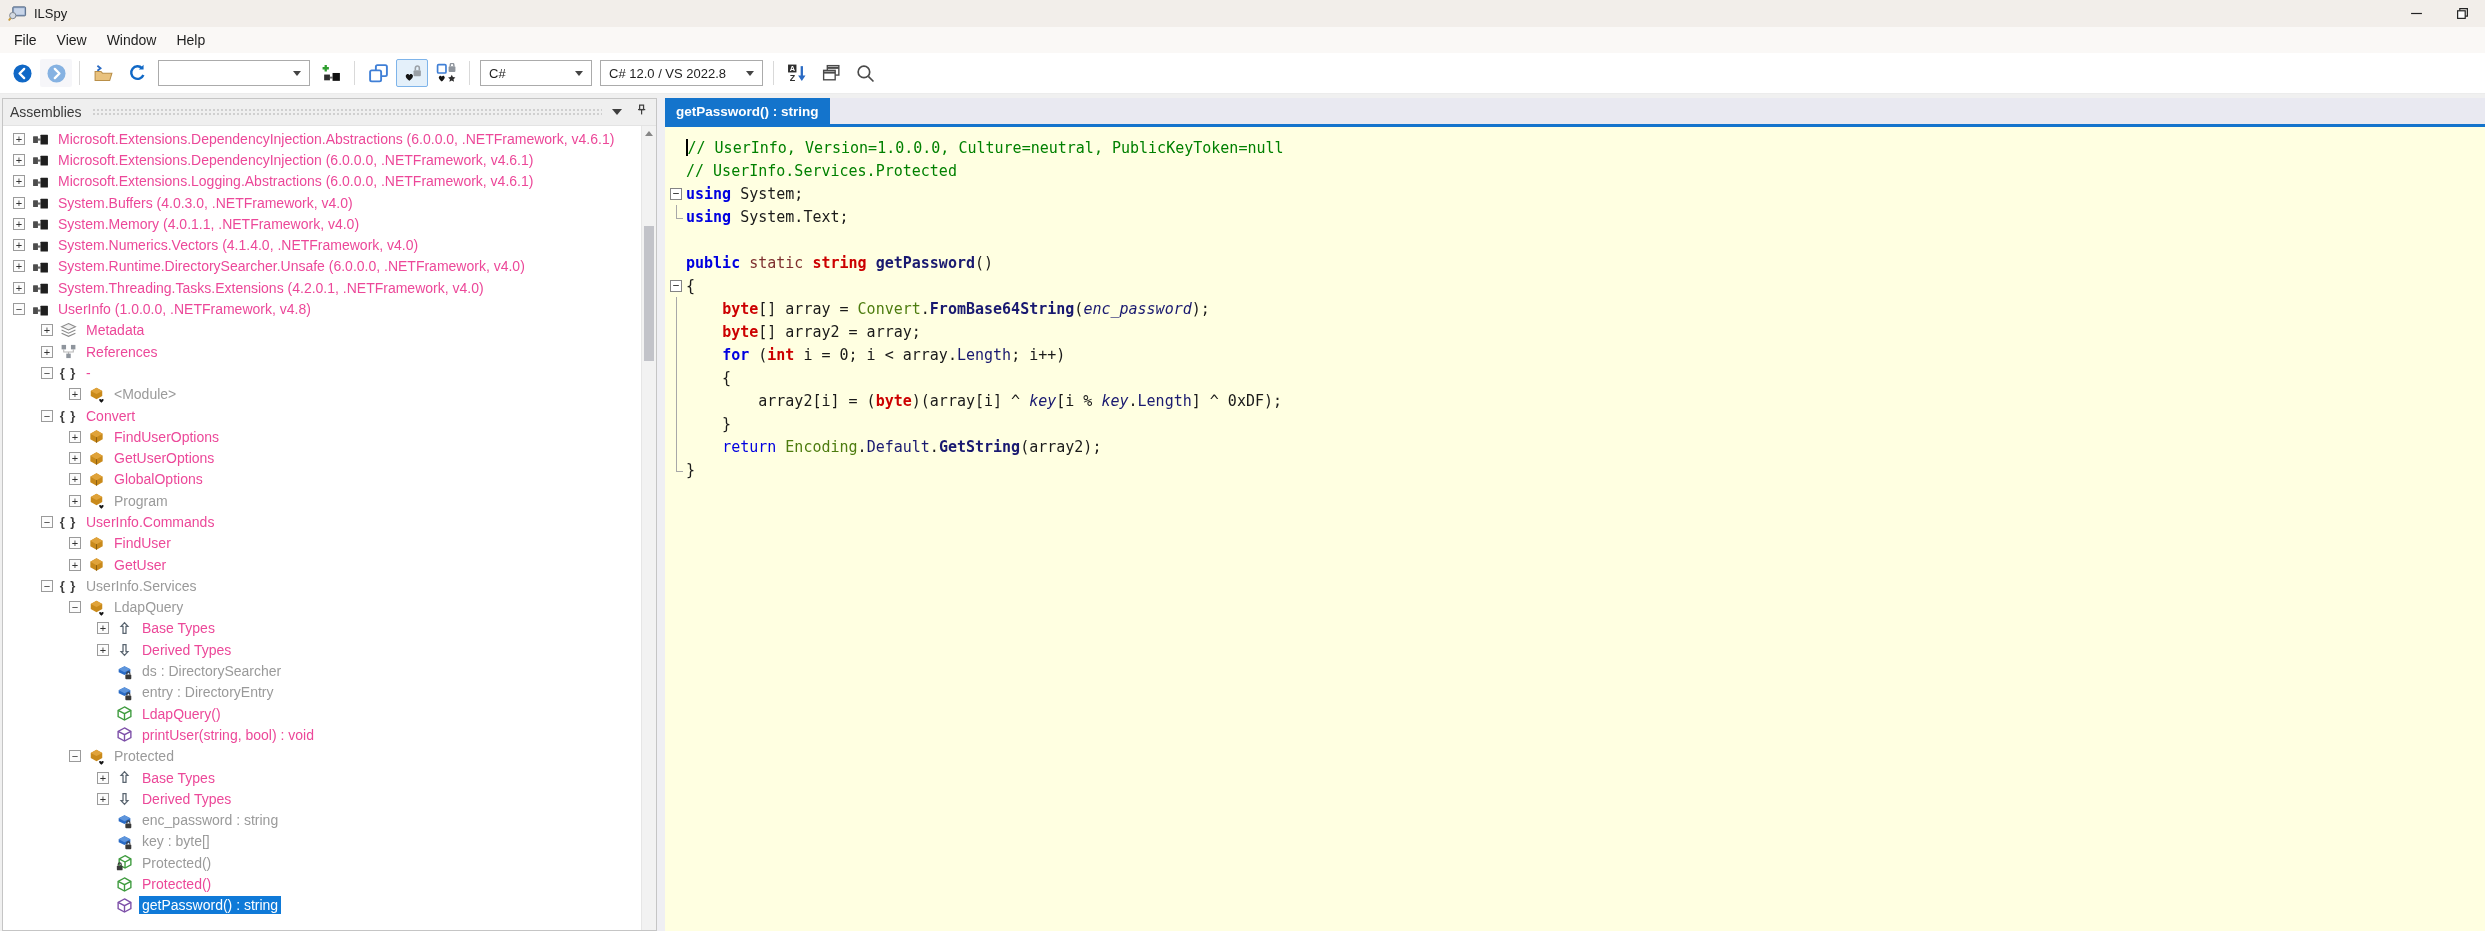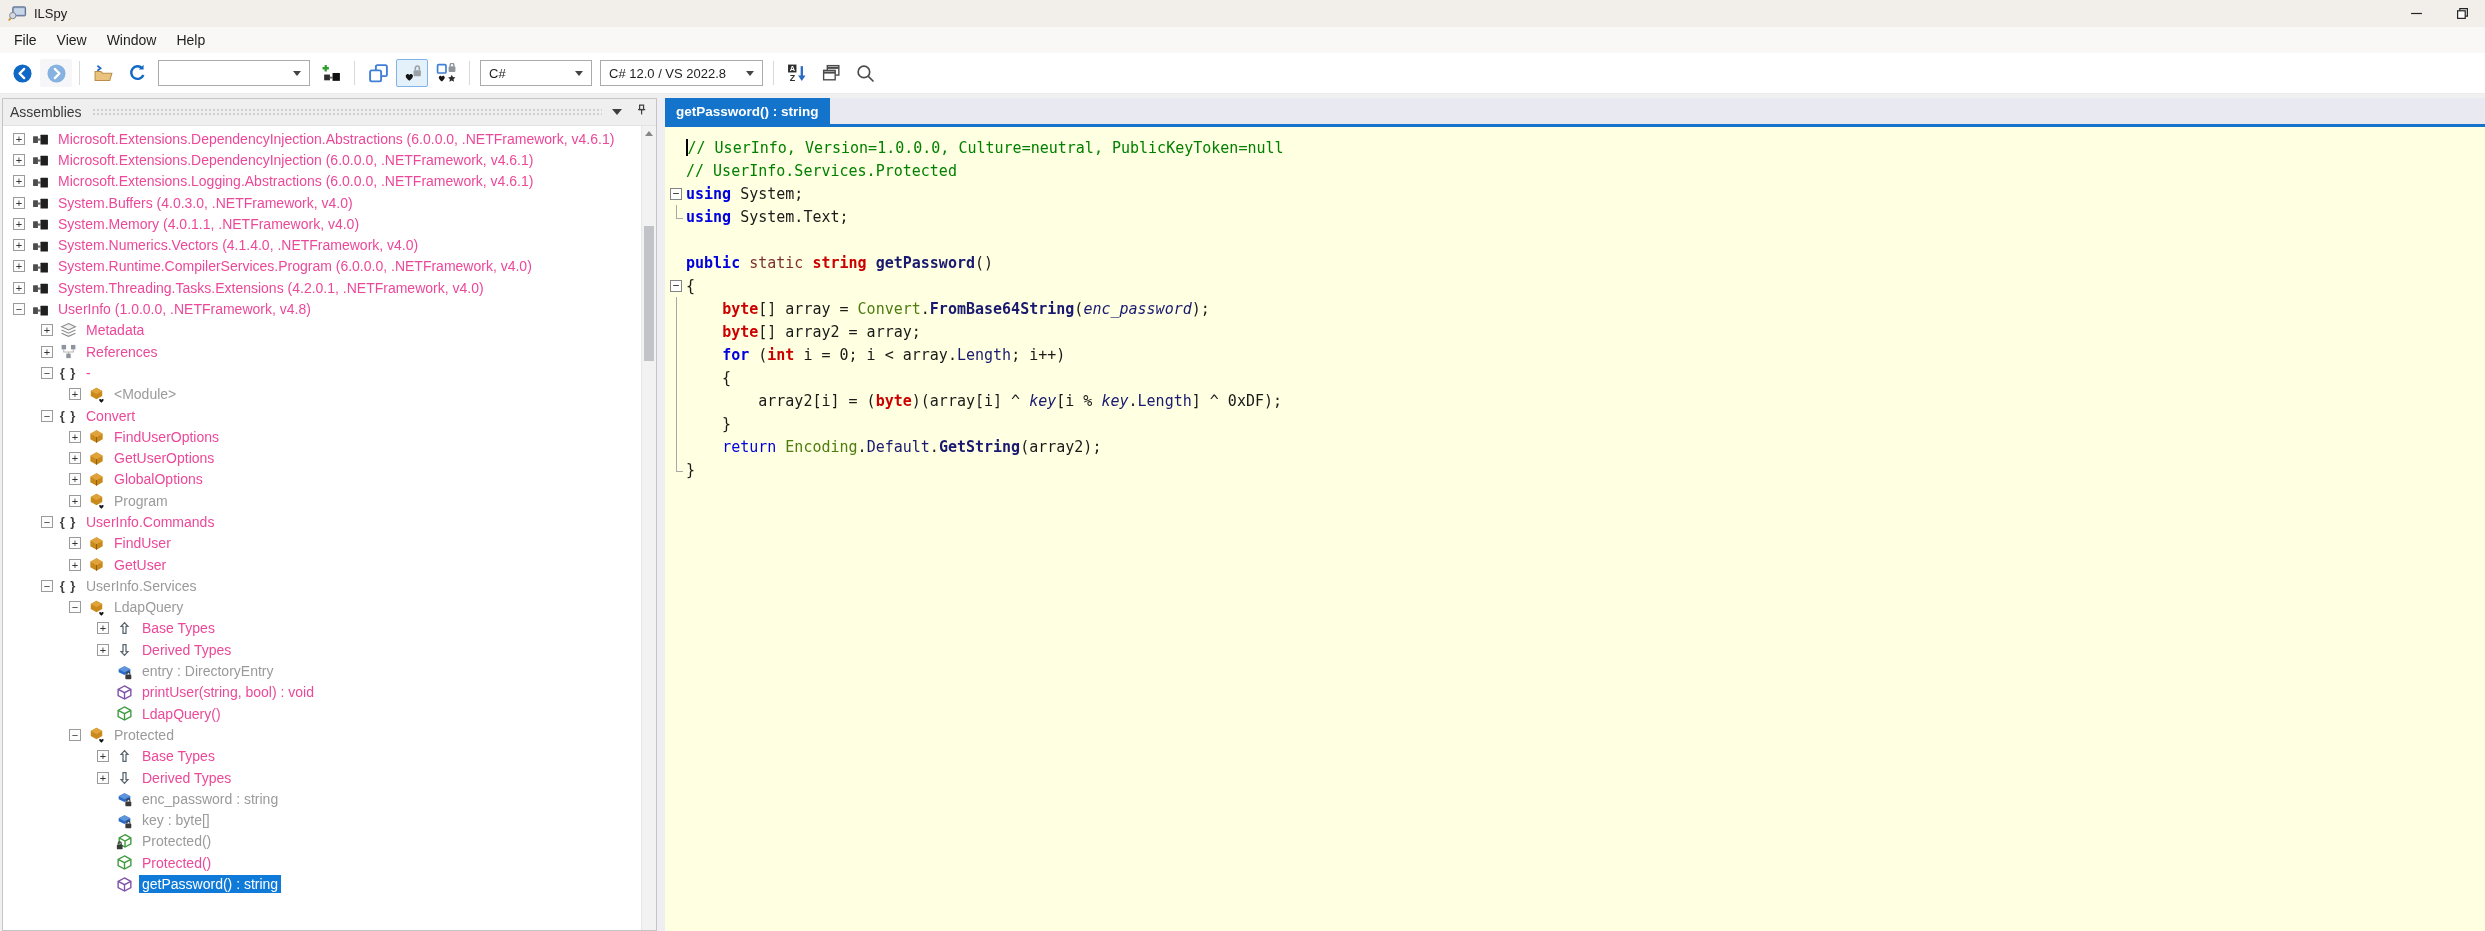--- a/index.html
+++ b/index.html
@@ -337,21 +337,21 @@
           <div class="tree-row">
             <span class="indent" style="width: 0px;"></span>
             <span class="expander">+</span>
             <span class="tree-icon">
               <svg viewBox="0 0 16 16">
                 <rect x="1" y="5.8" width="4.6" height="6.4" rx="0.5" fill="#4d4d4d"></rect>
                 <rect x="5.6" y="8" width="2.4" height="2" fill="#6a6a6a"></rect>
                 <rect x="8" y="4.4" width="7" height="9.2" rx="0.5" fill="#1f1f1f"></rect>
               </svg>
             </span>
-            <span class="tree-label">System.Runtime.CompilerServices.Program (6.0.0.0, .NETFramework, v4.0)</span>
+            <span class="tree-label">System.Runtime.DirectorySearcher.Unsafe (6.0.0.0, .NETFramework, v4.0)</span>
           </div>
           <div class="tree-row">
             <span class="indent" style="width: 0px;"></span>
             <span class="expander">+</span>
             <span class="tree-icon">
               <svg viewBox="0 0 16 16">
                 <rect x="1" y="5.8" width="4.6" height="6.4" rx="0.5" fill="#4d4d4d"></rect>
                 <rect x="5.6" y="8" width="2.4" height="2" fill="#6a6a6a"></rect>
                 <rect x="8" y="4.4" width="7" height="9.2" rx="0.5" fill="#1f1f1f"></rect>
               </svg>
@@ -547,43 +547,56 @@
             <span class="indent" style="width: 84px;"></span>
             <span class="expander hidden">+</span>
             <span class="tree-icon">
               <svg viewBox="0 0 16 16">
                 <path d="M2.5 5.8 L8 3 13.5 5.8 V8.6 L8 11.4 2.5 8.6 Z" fill="#2A6BC6"></path>
                 <path d="M2.5 5.8 L8 8.6 13.5 5.8 8 3 Z" fill="#5E95DC"></path>
                 <rect x="8.8" y="10.9" width="5.6" height="4.3" rx="0.8" fill="#3a3a3a"></rect>
                 <path d="M10.2 10.9 v-1.3 a1.4 1.4 0 0 1 2.8 0 v1.3" fill="none" stroke="#3a3a3a" stroke-width="1.1"></path>
               </svg>
             </span>
+            <span class="tree-label">ds : DirectorySearcher</span>
+          </div>
+          <div class="tree-row gray">
+            <span class="indent" style="width: 84px;"></span>
+            <span class="expander hidden">+</span>
+            <span class="tree-icon">
+              <svg viewBox="0 0 16 16">
+                <path d="M2.5 5.8 L8 3 13.5 5.8 V8.6 L8 11.4 2.5 8.6 Z" fill="#2A6BC6"></path>
+                <path d="M2.5 5.8 L8 8.6 13.5 5.8 8 3 Z" fill="#5E95DC"></path>
+                <rect x="8.8" y="10.9" width="5.6" height="4.3" rx="0.8" fill="#3a3a3a"></rect>
+                <path d="M10.2 10.9 v-1.3 a1.4 1.4 0 0 1 2.8 0 v1.3" fill="none" stroke="#3a3a3a" stroke-width="1.1"></path>
+              </svg>
+            </span>
             <span class="tree-label">entry : DirectoryEntry</span>
+          </div>
+          <div class="tree-row">
+            <span class="indent" style="width: 84px;"></span>
+            <span class="expander hidden">+</span>
+            <span class="tree-icon">
+              <svg viewBox="0 0 16 16" fill="none" stroke="#3E9B3E" stroke-width="1.3">
+                <path d="M8 1.8 L14 5 V11 L8 14.2 L2 11 V5 Z" fill="#fff"></path>
+                <path d="M2 5 L8 8.2 L14 5 M8 8.2 V14.2"></path>
+              </svg>
+            </span>
+            <span class="tree-label">LdapQuery()</span>
           </div>
           <div class="tree-row">
             <span class="indent" style="width: 84px;"></span>
             <span class="expander hidden">+</span>
             <span class="tree-icon">
               <svg viewBox="0 0 16 16" fill="none" stroke="#7D4FA8" stroke-width="1.3">
                 <path d="M8 1.8 L14 5 V11 L8 14.2 L2 11 V5 Z" fill="#fff"></path>
                 <path d="M2 5 L8 8.2 L14 5 M8 8.2 V14.2"></path>
               </svg>
             </span>
             <span class="tree-label">printUser(string, bool) : void</span>
-          </div>
-          <div class="tree-row">
-            <span class="indent" style="width: 84px;"></span>
-            <span class="expander hidden">+</span>
-            <span class="tree-icon">
-              <svg viewBox="0 0 16 16" fill="none" stroke="#3E9B3E" stroke-width="1.3">
-                <path d="M8 1.8 L14 5 V11 L8 14.2 L2 11 V5 Z" fill="#fff"></path>
-                <path d="M2 5 L8 8.2 L14 5 M8 8.2 V14.2"></path>
-              </svg>
-            </span>
-            <span class="tree-label">LdapQuery()</span>
           </div>
           <div class="tree-row gray">
             <span class="indent" style="width: 56px;"></span>
             <span class="expander">−</span>
             <span class="tree-icon">
               <svg viewBox="0 0 16 16">
                 <path d="M8 1.6 L13.4 4.6 V9.4 L8 12.4 L2.6 9.4 V4.6 Z" fill="#C98A1B"></path>
                 <path d="M2.6 4.6 L8 7.6 L13.4 4.6 L8 1.6 Z" fill="#E0A33A"></path>
                 <path d="M12.6 15.7 c-2.1-1.6 -2.6-2.8 -1.6-3.4 .55-.33 1.1 0 1.6 .6 .5-.6 1.05-.93 1.6-.6 1 .6 .5 1.8 -1.6 3.4 Z" fill="#151515"></path>
               </svg>

